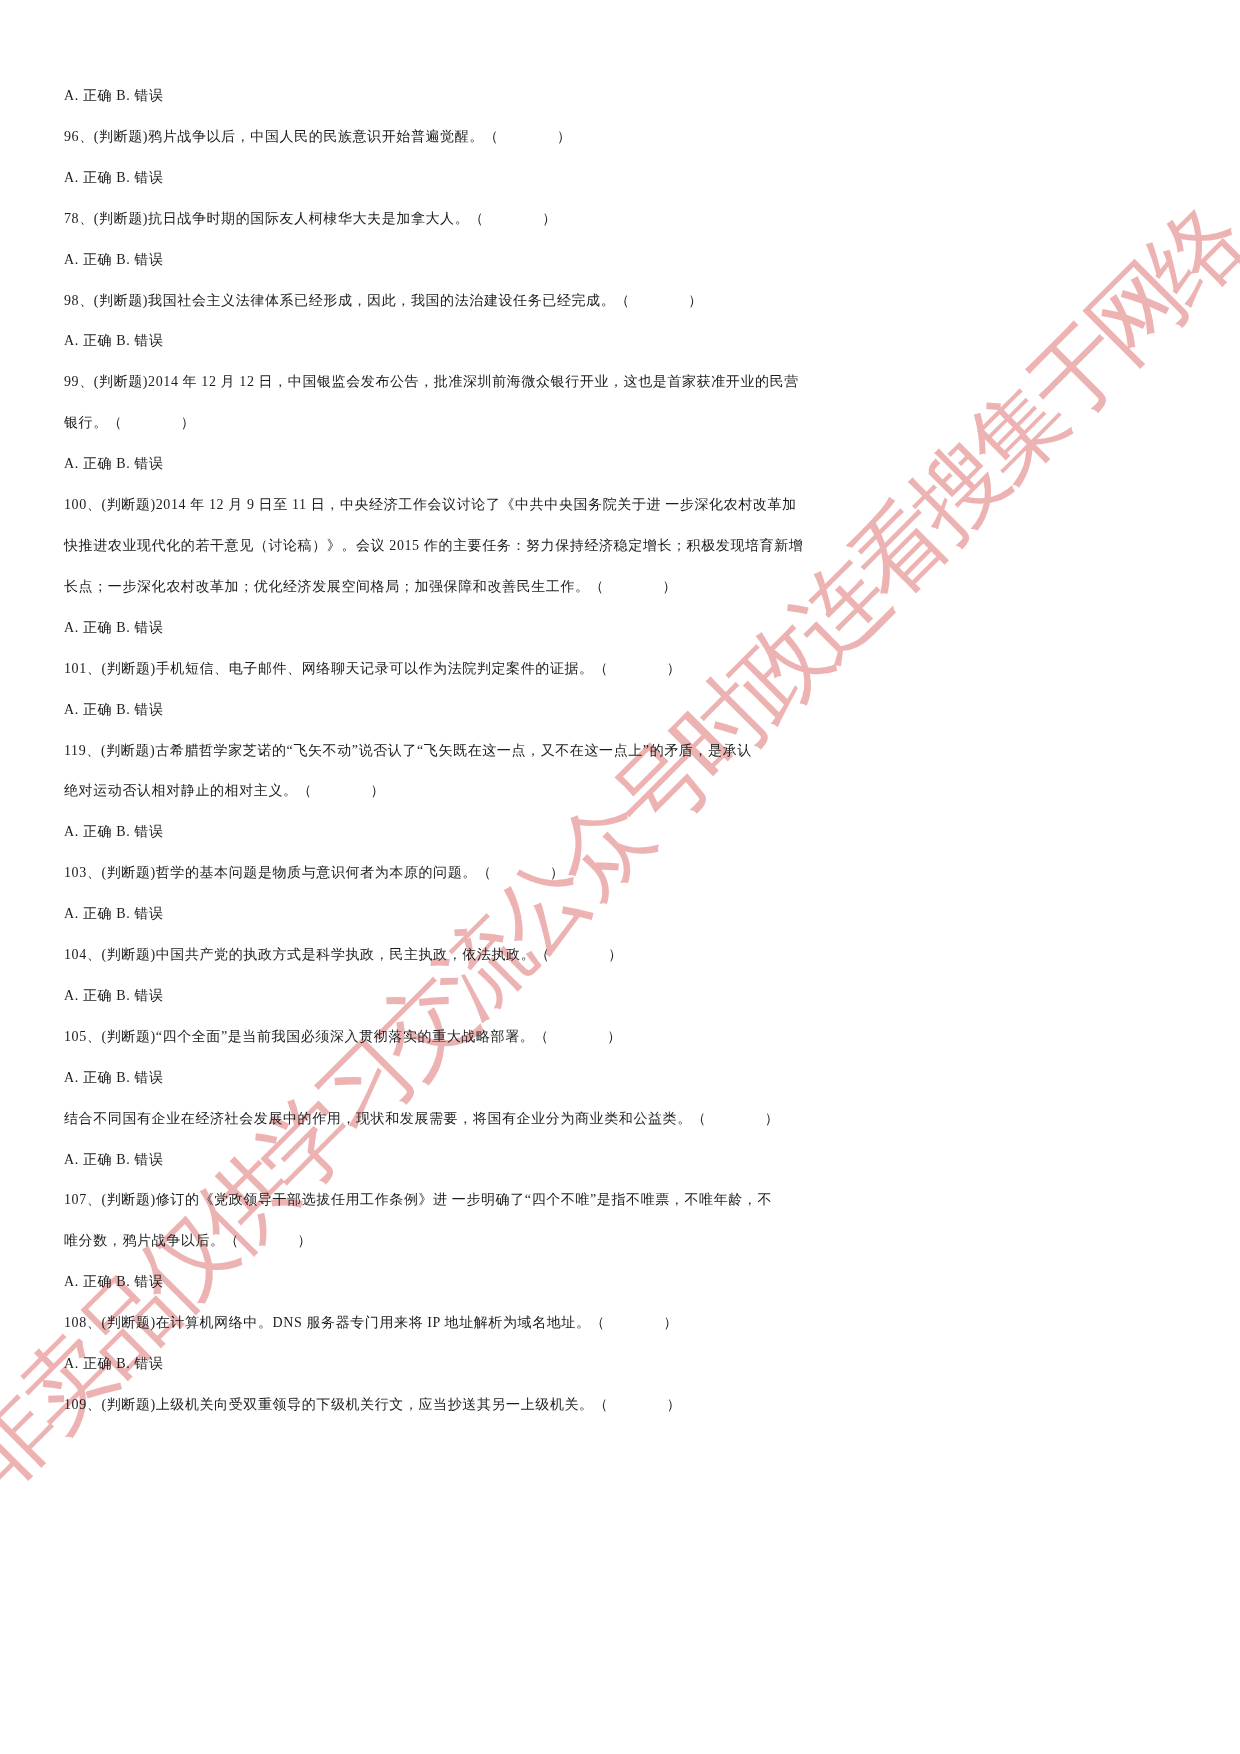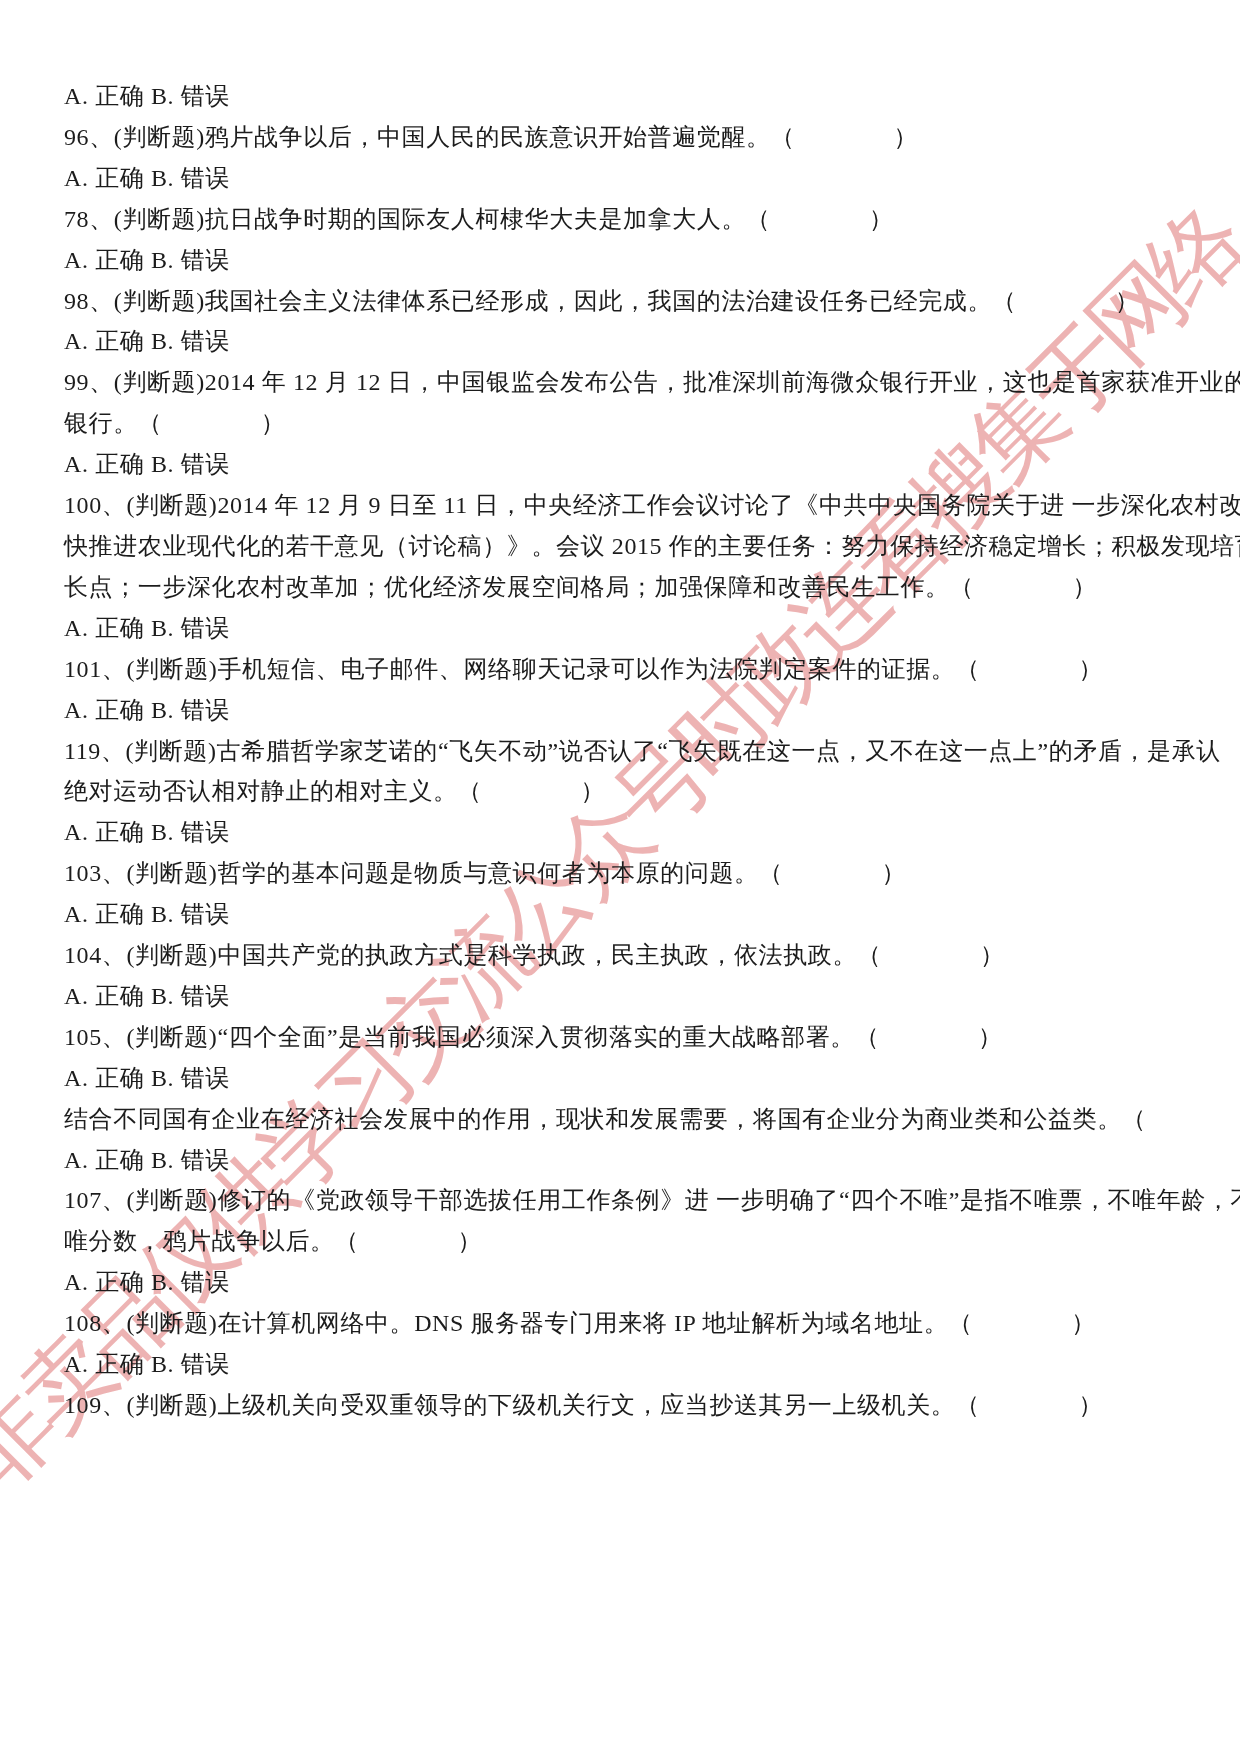--- a/index.html
+++ b/index.html
@@ -31,21 +31,21 @@
   .content {
     position: absolute;
     left: 64px;
     top: 76px;
     width: 1120px;
     z-index: 2;
   }
   .line {
     margin: 0;
     padding: 0;
-    font-size: 24px;
+    font-size: 14px;
     line-height: 40.9px;
     letter-spacing: 0.6px;
     color: #1c1c1c;
     white-space: nowrap;
   }
 </style>
 </head>
 <body>
 
 <div class="page">

